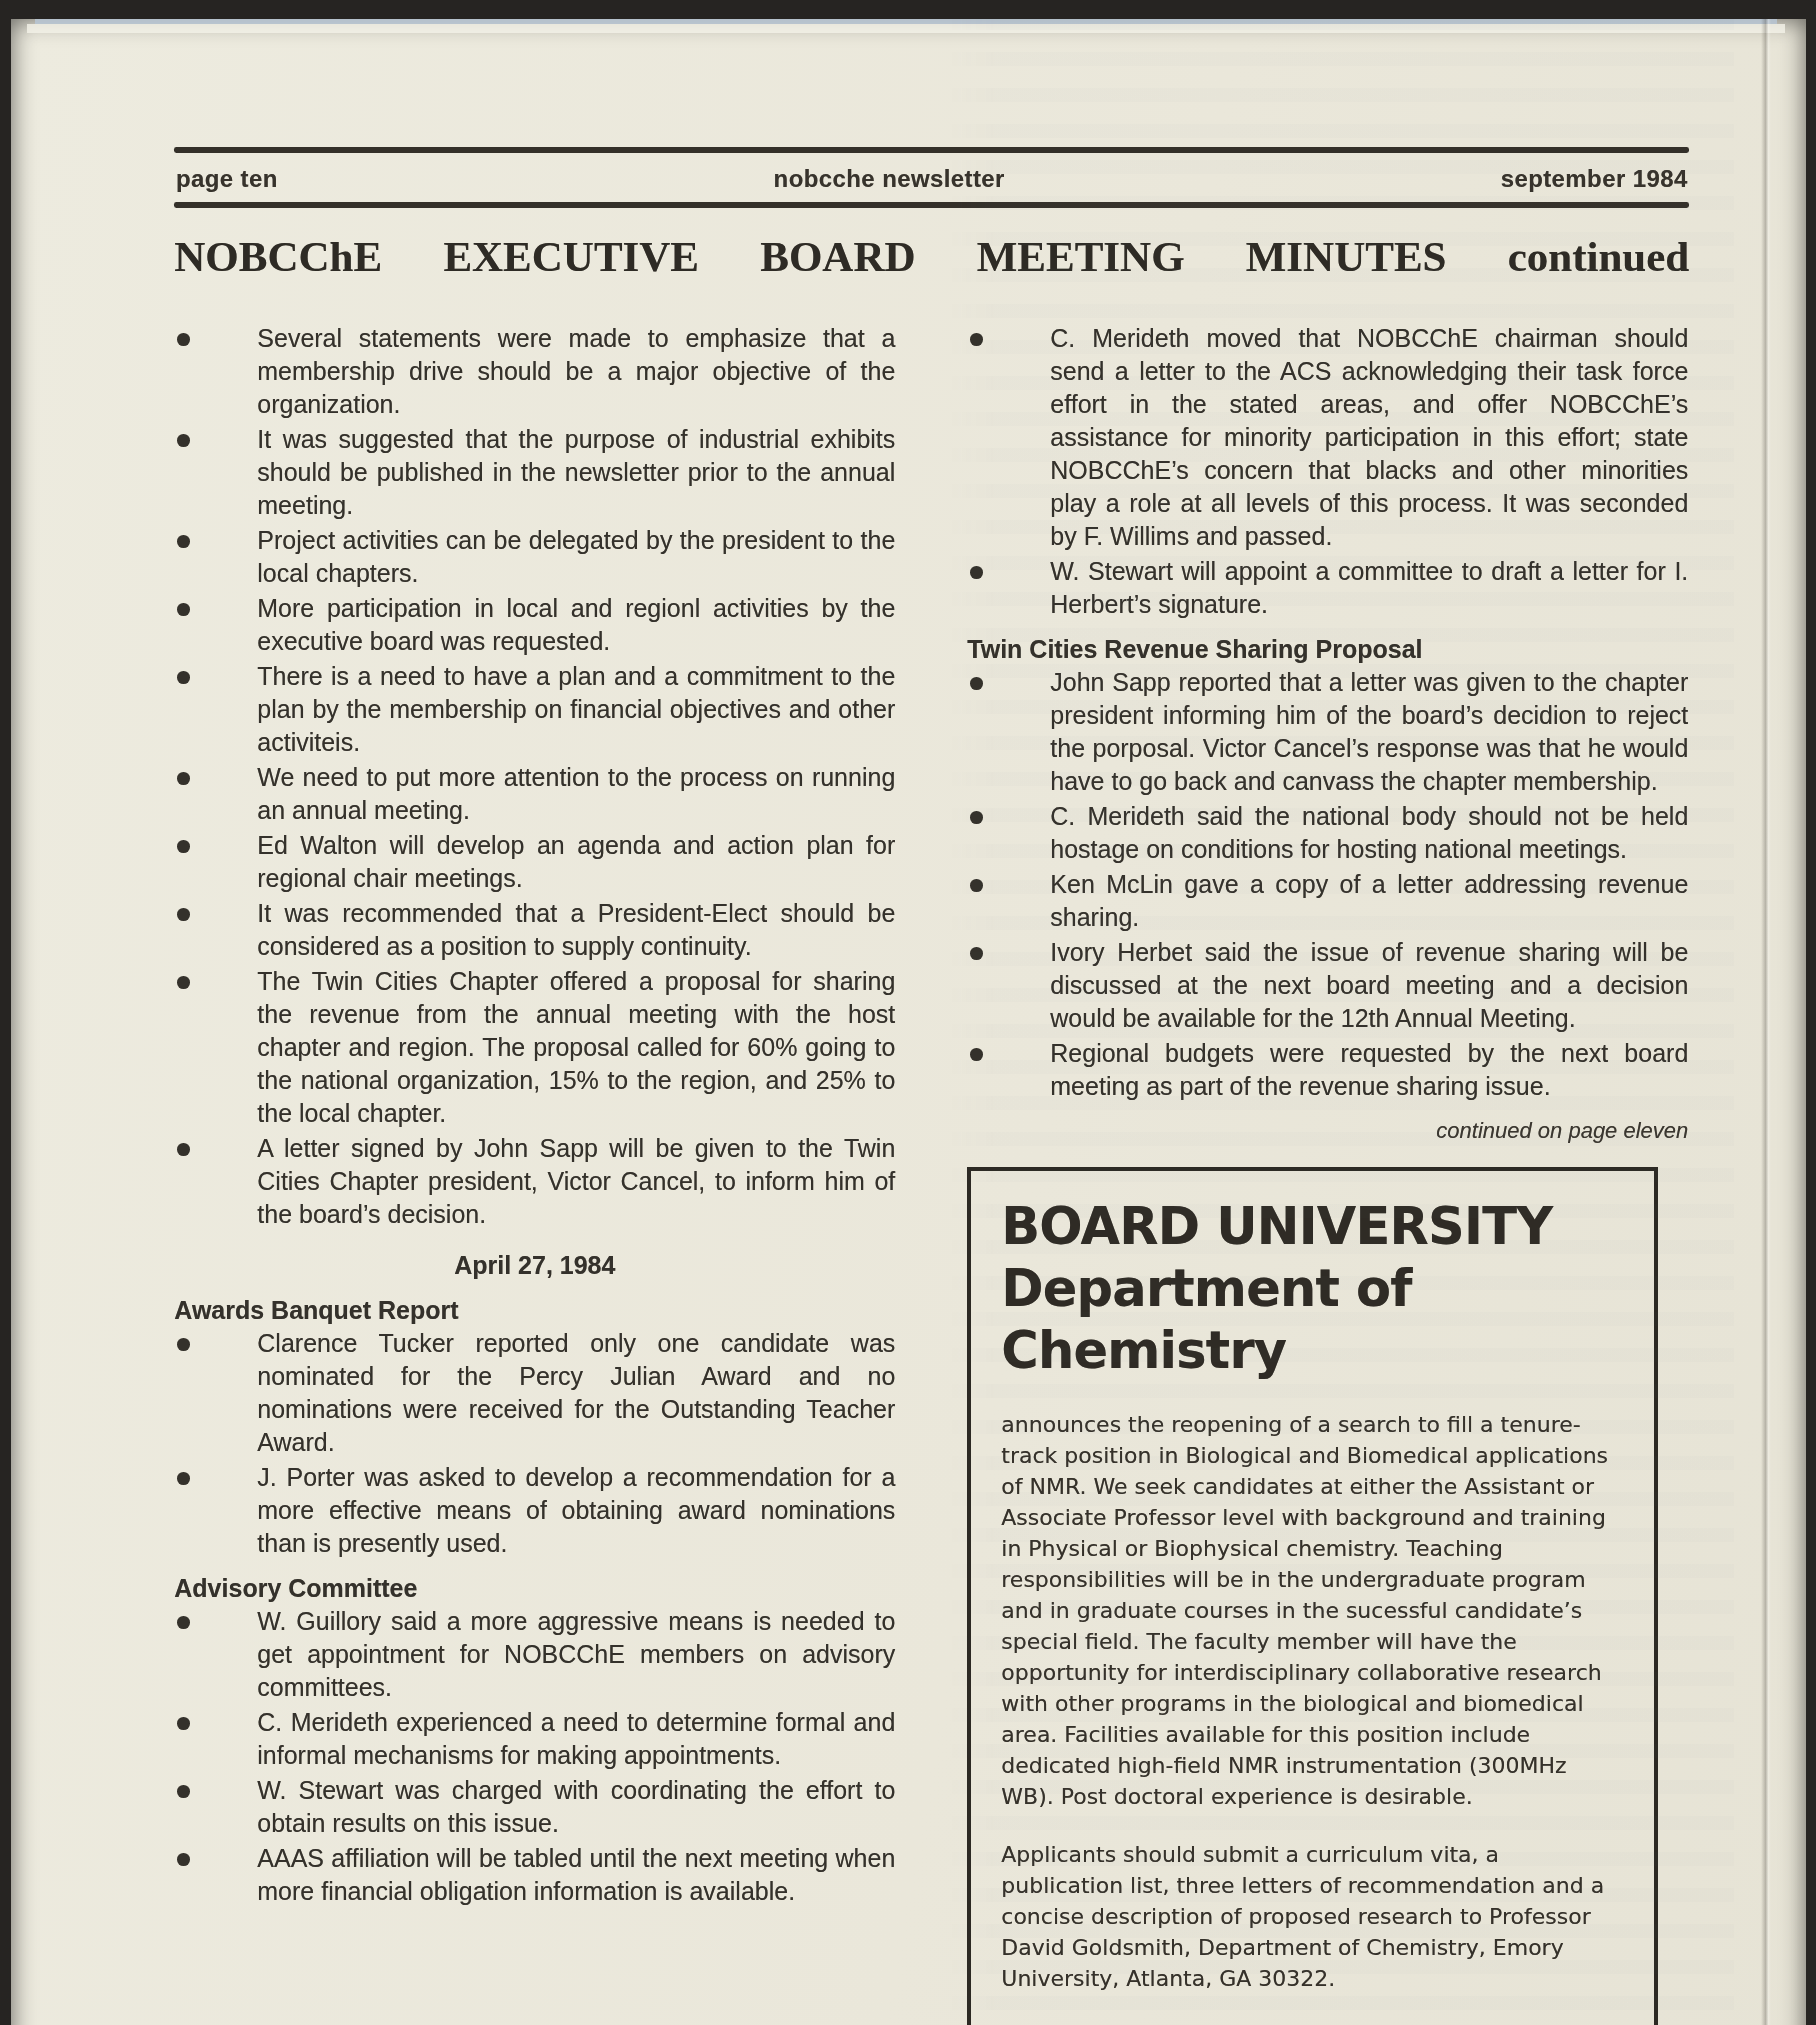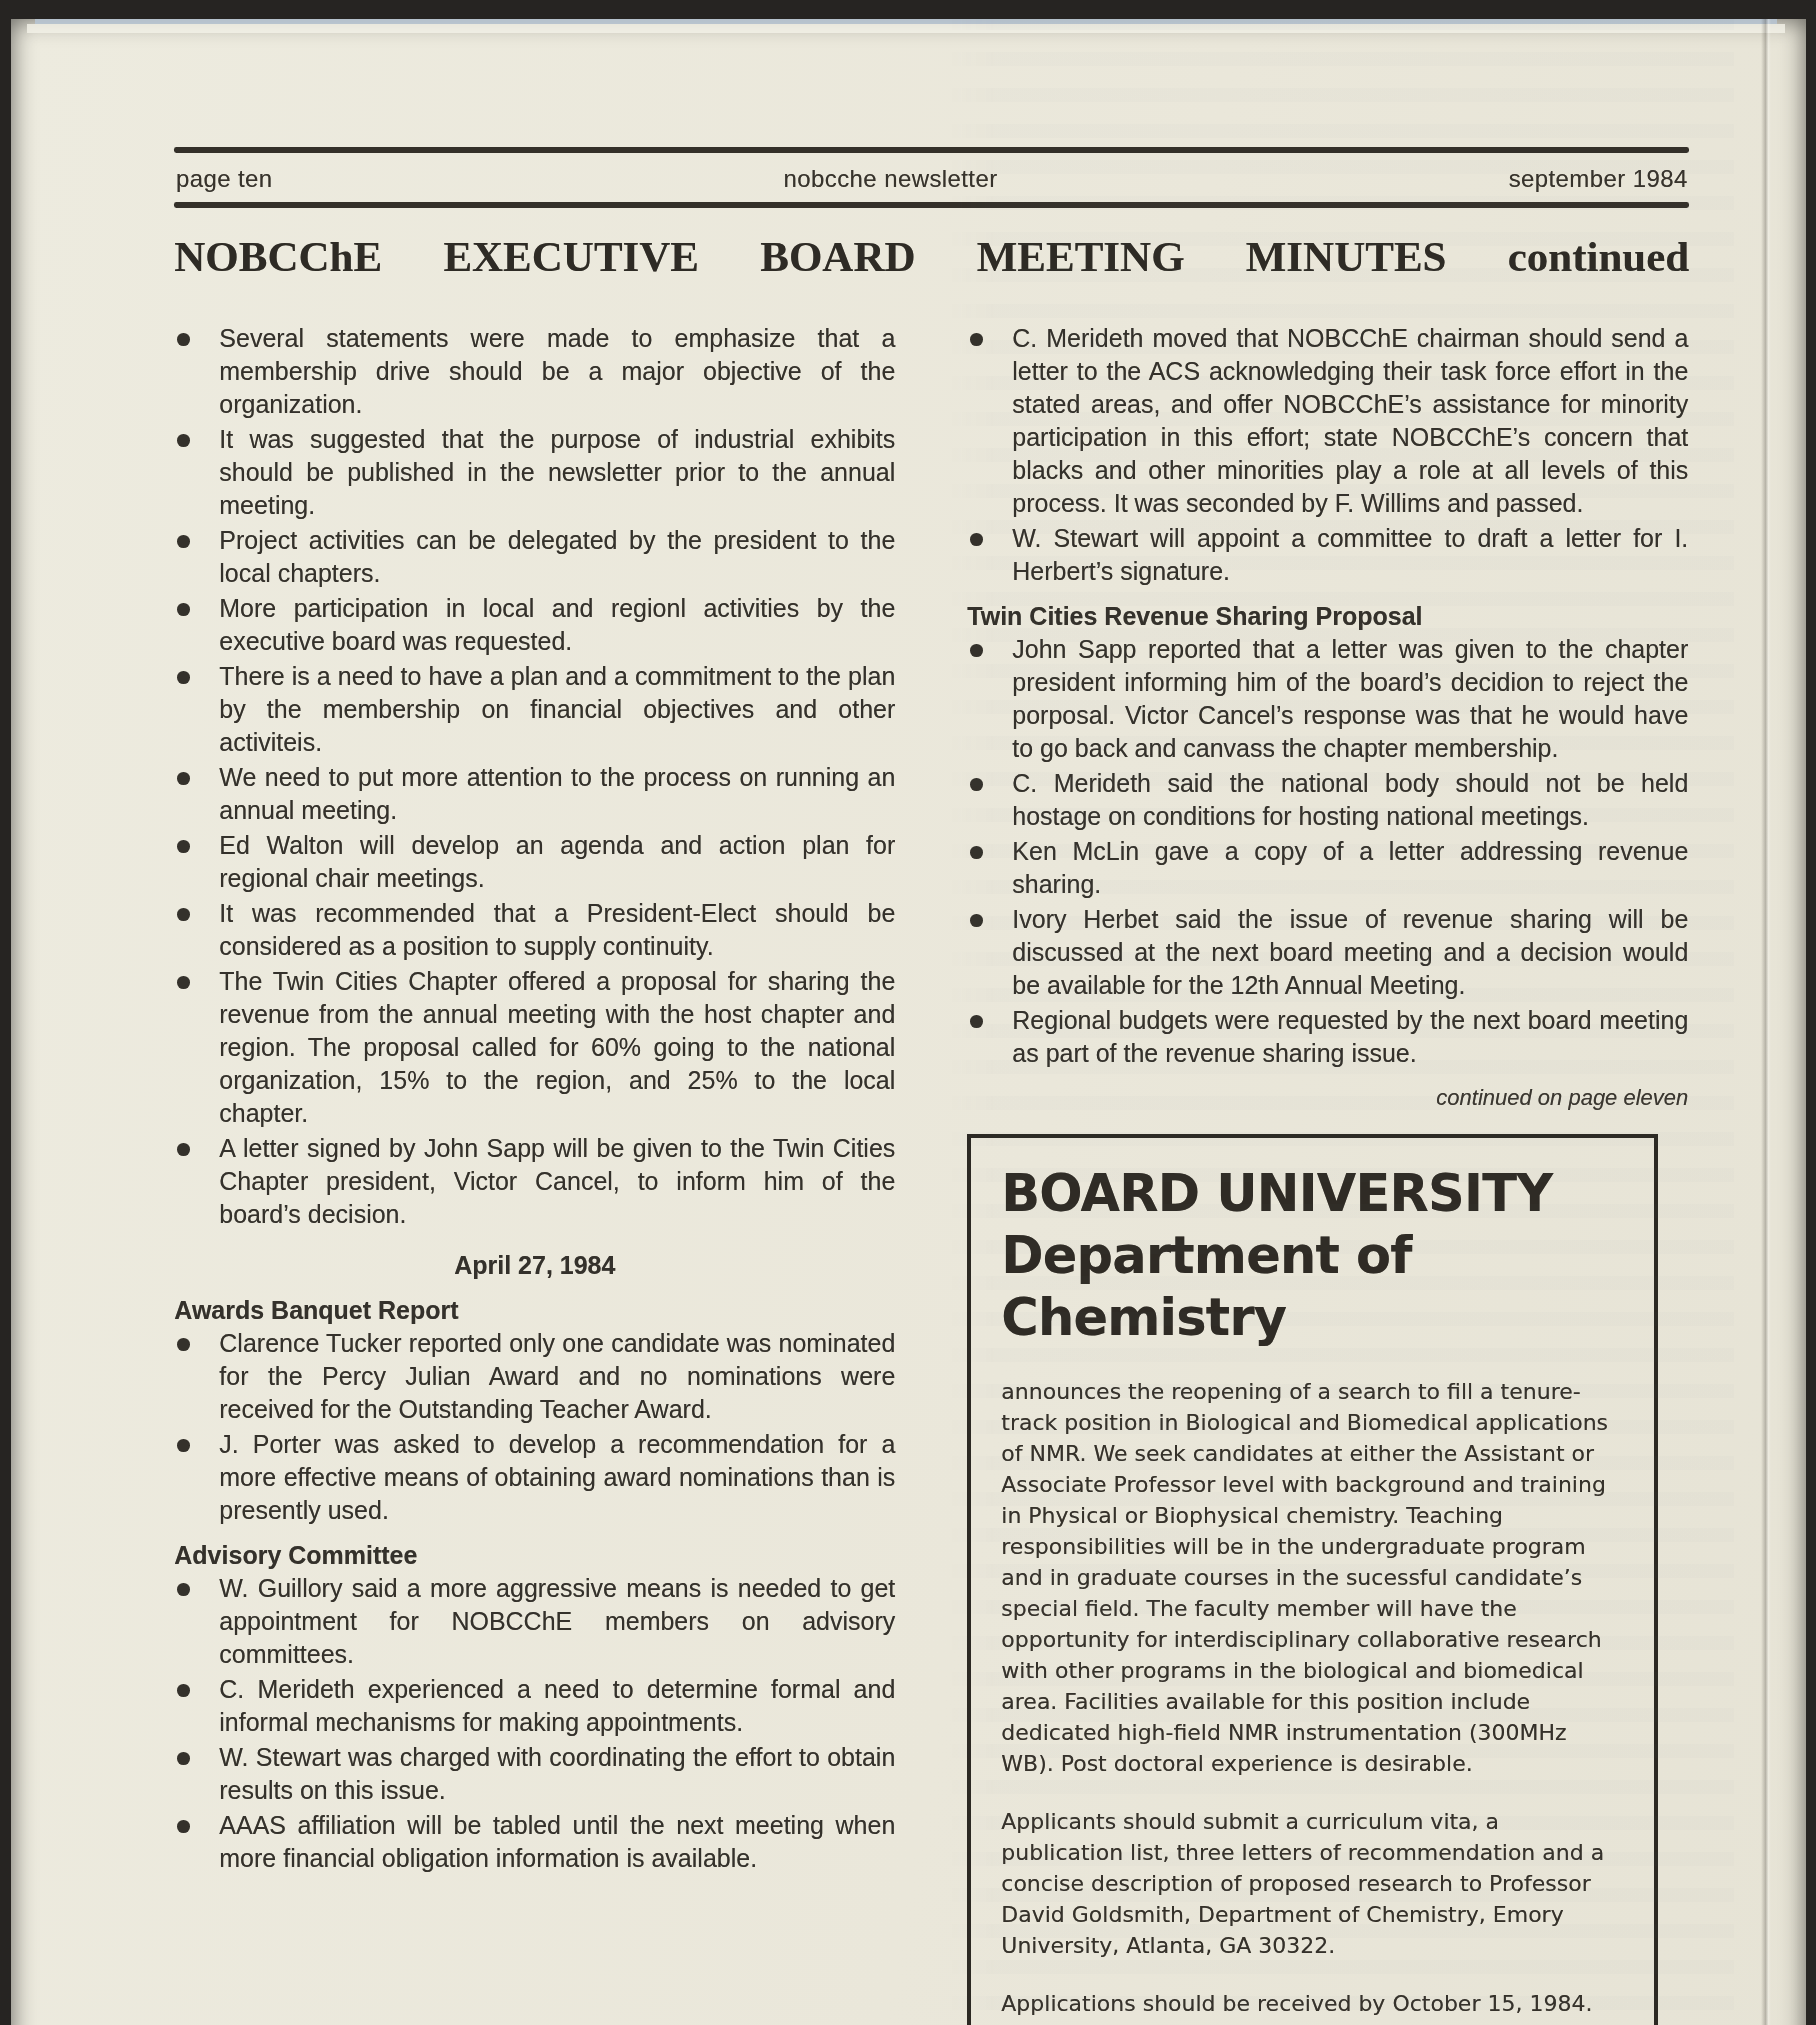--- a/index.html
+++ b/index.html
@@ -31,41 +31,41 @@
     -webkit-mask:linear-gradient(90deg,transparent 0 52%,#000 55% 96%,transparent 96%);
     opacity:.6;
   }
   .content{position:relative;padding:0 117px 0 163px;color:#33302a;}
   
   .rule{background:#343029;border-radius:2.4px;}
   .rule1{height:6.9px;margin-top:128px;}
   .rule2{height:5.7px;}
   .header-row{
     display:flex;justify-content:space-between;align-items:baseline;
-    font-weight:normal;font-size:24px;letter-spacing:0.4px;
+    font-weight:bold;font-size:24px;letter-spacing:0.4px;
     padding:12px 1.6px 9px 1.6px;color:#37332c;
   }
   
   .title-row{
     display:flex;justify-content:space-between;align-items:baseline;
     margin-top:24px;
     font-family:"Liberation Serif",serif;font-weight:bold;
     font-size:43px;color:#2e2b25;letter-spacing:0;
     white-space:nowrap;
   }
   
   .columns{display:flex;gap:72px;margin-top:41px;}
   .col{width:721px;font-size:25px;line-height:33px;color:#34312b;}
   .bullet{display:flex;margin-bottom:2px;}
   .dot{flex:0 0 45px;}
   .dot::before{
     content:"";display:block;width:12.6px;height:12.6px;border-radius:50%;
     background:#34312b;margin:11px 0 0 3.2px;
   }
-  .btext{flex:1;text-align:justify;}
+  .btext{flex:1;text-align:justify;margin-left:38px;}
   .heading{font-weight:bold;margin-top:12px;}
   .heading-center{font-weight:bold;text-align:center;margin-top:18px;}
   .col > .heading:last-child{margin-top:31px;}
   .continued{font-style:italic;text-align:right;font-size:22px;margin-top:10.5px;color:#3a362f;}
   
   .ad-box{
     margin-top:20px;margin-right:30px;
     border:4px solid #2c2923;
     padding:25px 32px 45px 30px;
     font-family:"DejaVu Sans",sans-serif;color:#35312a;

